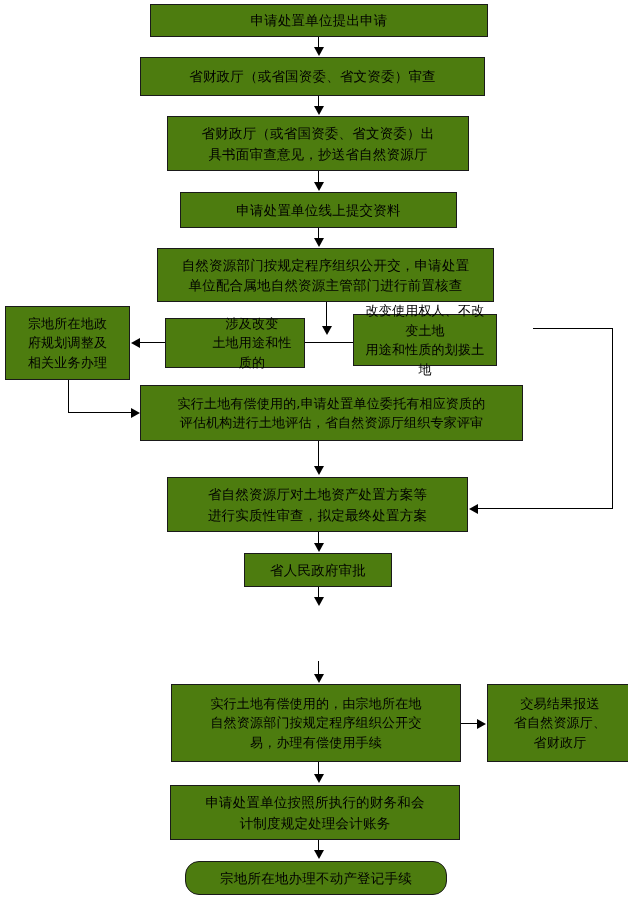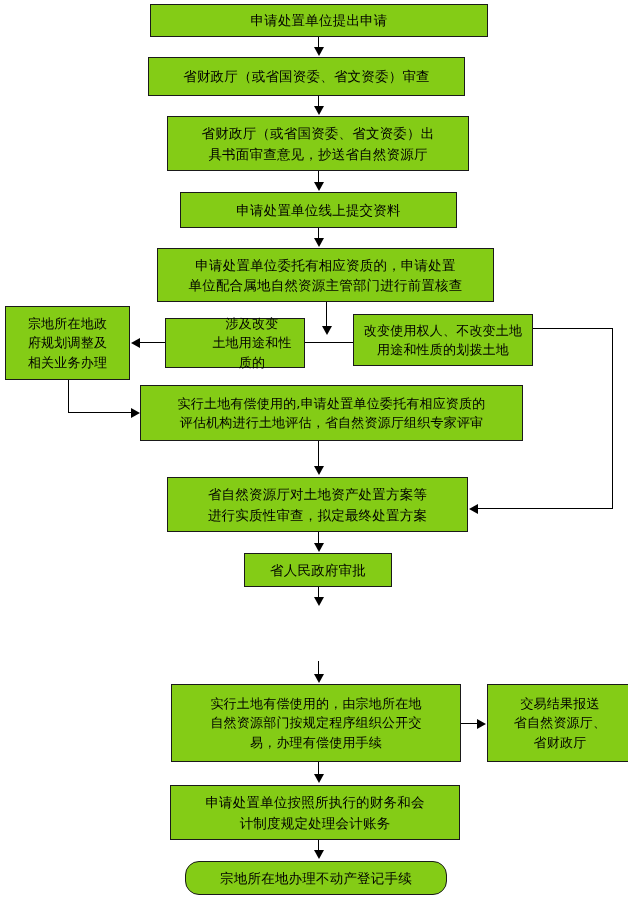--- a/index.html
+++ b/index.html
@@ -12,21 +12,21 @@
     width: 628px;
     height: 900px;
     background: #ffffff;
     font-family: "DejaVu Sans", "Liberation Sans", sans-serif;
     overflow: hidden;
   }
   .node {
     position: absolute;
     box-sizing: border-box;
     border: 1.3px solid #1a1a1a;
-    background: #84cc16;
+    background: #4d7c0f;
     display: flex;
     align-items: center;
     justify-content: center;
     text-align: center;
     color: #000000;
     font-size: 13.5px;
     line-height: 1.5;
     letter-spacing: 0.2px;
     padding: 2px 6px;
     z-index: 3;
@@ -71,38 +71,38 @@
     z-index: 2;
   }
 </style>
 </head>
 <body>
 
 <div id="canvas">
 
   <div class="node" style="left:150px; top:4px; width:338px; height:33px;">申请处置单位提出申请</div>
 
-  <div class="node" style="left:148px; top:57px; width:317px; height:39px;">省财政厅（或省国资委、省文资委）审查</div>
+  <div class="node" style="left:140px; top:57px; width:345px; height:39px;">省财政厅（或省国资委、省文资委）审查</div>
 
   <div class="node" style="left:167px; top:116px; width:302px; height:55px;">省财政厅（或省国资委、省文资委）出
 具书面审查意见，抄送省自然资源厅</div>
 
   <div class="node" style="left:180px; top:192px; width:277px; height:36px;">申请处置单位线上提交资料</div>
 
-  <div class="node" style="left:157px; top:248px; width:337px; height:54px;">申请处置单位委托有相应资质的，申请处置
+  <div class="node" style="left:157px; top:248px; width:337px; height:54px;">自然资源部门按规定程序组织公开交，申请处置
 单位配合属地自然资源主管部门进行前置核查</div>
 
   <div class="node small" style="left:5px; top:306px; width:125px; height:74px;">宗地所在地政
 府规划调整及
 相关业务办理</div>
 
   <div class="node small" style="left:165px; top:318px; width:140px; height:50px;padding-left:40px;">涉及改变
 土地用途和性质的</div>
 
-  <div class="node small" style="left:353px; top:314px; width:180px; height:52px;">改变使用权人、不改变土地
+  <div class="node small" style="left:353px; top:314px; width:144px; height:52px;">改变使用权人、不改变土地
 用途和性质的划拨土地</div>
 
   <div class="node small" style="left:140px; top:385px; width:383px; height:56px;">实行土地有偿使用的,申请处置单位委托有相应资质的
 评估机构进行土地评估，省自然资源厅组织专家评审</div>
 
   <div class="node" style="left:167px; top:477px; width:301px; height:55px;">省自然资源厅对土地资产处置方案等
 进行实质性审查，拟定最终处置方案</div>
 
   <div class="node" style="left:244px; top:553px; width:148px; height:34px;">省人民政府审批</div>
 

